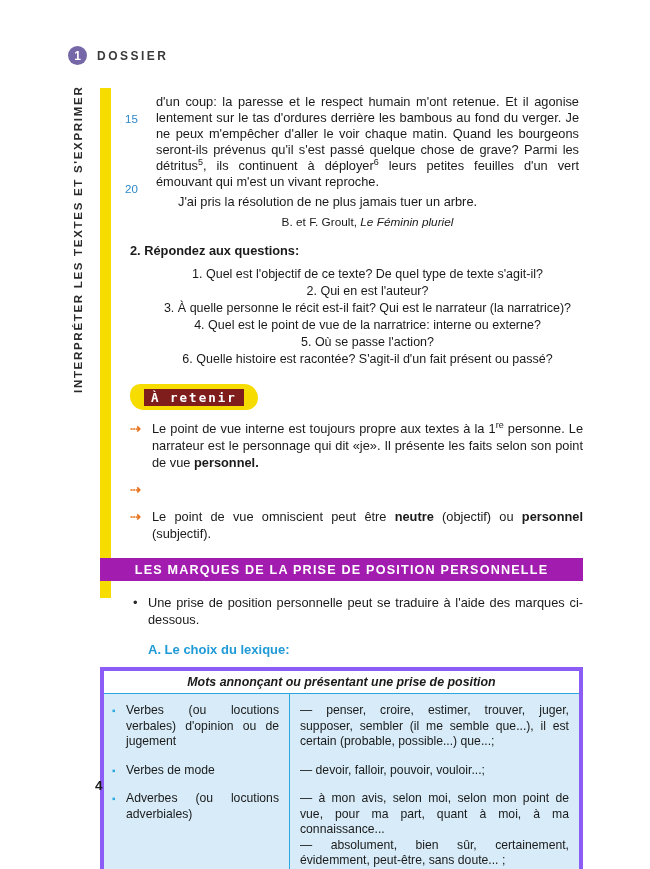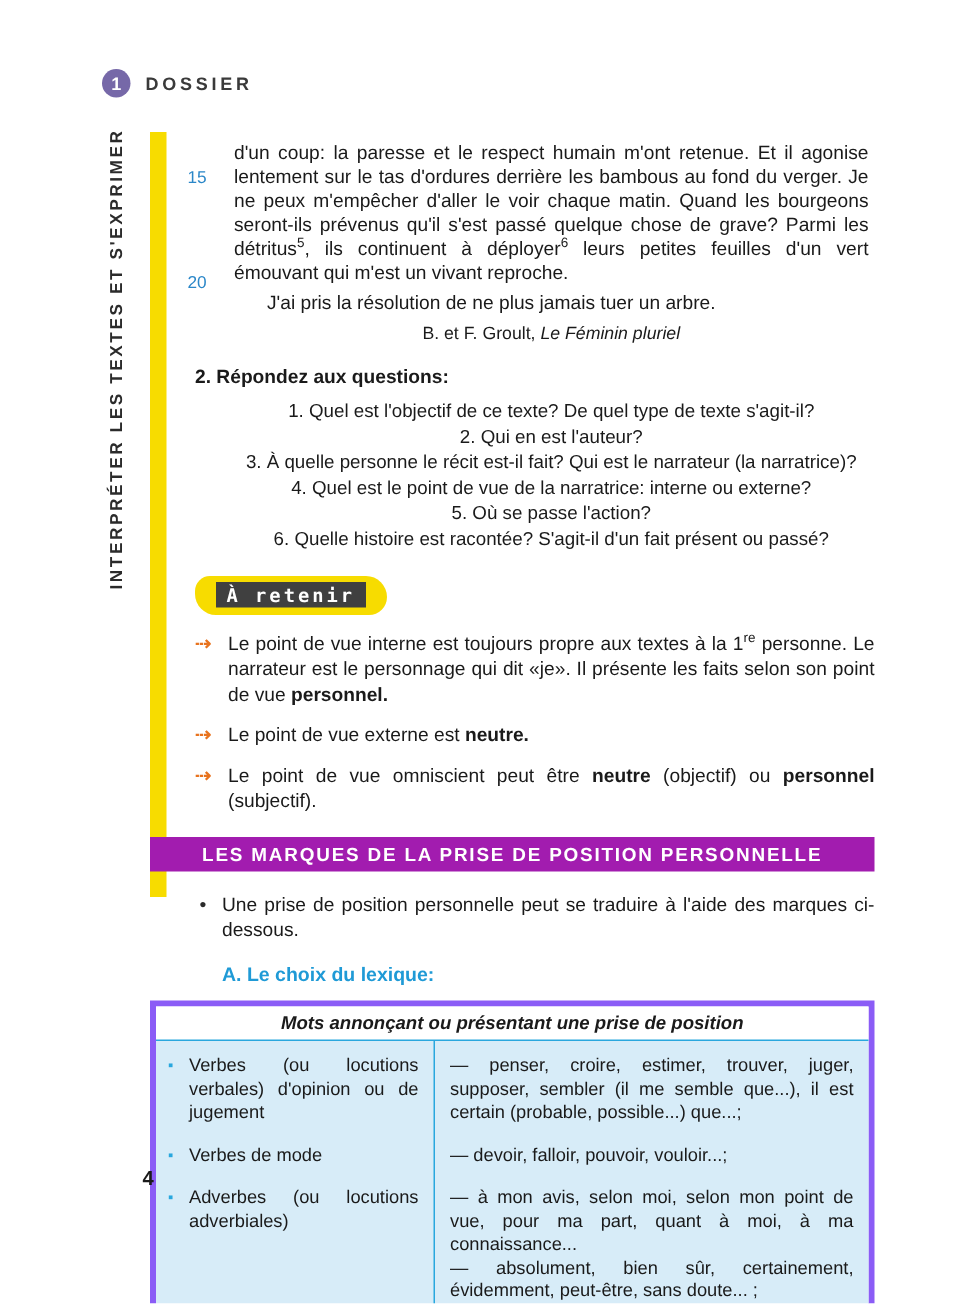--- a/index.html
+++ b/index.html
@@ -39,21 +39,21 @@
 
   
   .questions { margin-left:52px; margin-top:12px; font-size:12.5px; line-height:17px; }
   .q-heading { font-weight:bold; margin-left:-22px; margin-bottom:7px; font-size:12.8px; }
   .q-item { text-align:center; }
 
   
   .retenir-label-wrap { margin:16px 0 4px 30px; }
   .retenir-label-outer { display:inline-block; background:#F7DC00; padding:4px 14px; border-radius:10px 14px 12px 14px; }
   .retenir-label-inner {
-    display:inline-block; background:#404040; color:#ffffff;
+    display:inline-block; background:#7f1d1d; color:#ffffff;
     font-family:"DejaVu Sans Mono", monospace; font-size:12.5px; font-weight:bold;
     letter-spacing:2px; padding:1px 7px;
   }
   .retenir-item { display:flex; margin:10px 0 0 30px; }
   .arrow { width:22px; flex:none; color:#E8731E; font-weight:bold; font-size:13px; line-height:17px; }
   .retenir-text { text-align:justify; font-size:12.8px; line-height:17px; }
 
   
   .banner {
     margin-top:16px; background:#a21caf; color:#ffffff; font-weight:bold;
@@ -122,21 +122,20 @@
       <span class="retenir-label-outer"><span class="retenir-label-inner">À retenir</span></span>
     </div>
 
     <div class="retenir-item">
       <span class="arrow">⇢</span>
       <div class="retenir-text"><span>Le point de vue interne est toujours propre aux textes à la 1</span><sup>re</sup><span> personne. Le narrateur est le personnage qui dit «je». Il présente les faits selon son point de vue </span><b>personnel.</b></div>
     </div>
 
     <div class="retenir-item">
       <span class="arrow">⇢</span>
-      <div class="retenir-text"><span>Le point de vue externe est </span><b>neutre.</b></div>
     </div>
 
     <div class="retenir-item">
       <span class="arrow">⇢</span>
       <div class="retenir-text"><span>Le point de vue omniscient peut être </span><b>neutre</b><span> (objectif) ou </span><b>personnel</b><span> (subjectif).</span></div>
     </div>
 
     <div class="banner">LES MARQUES DE LA PRISE DE POSITION PERSONNELLE</div>
 
     <div class="intro-item">

